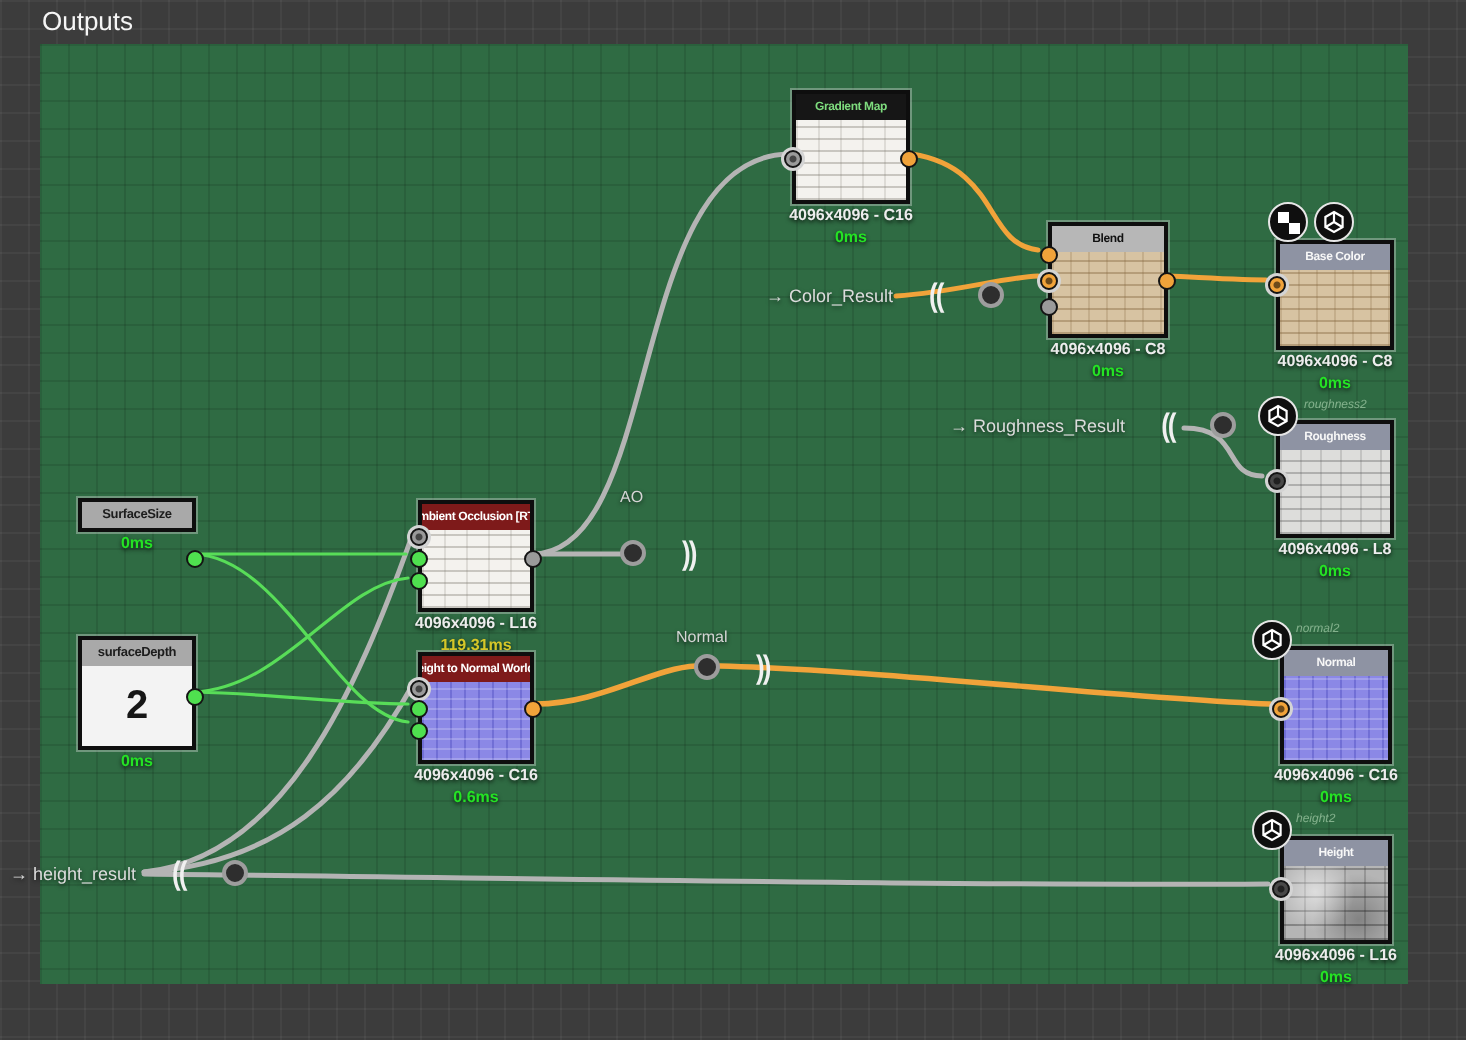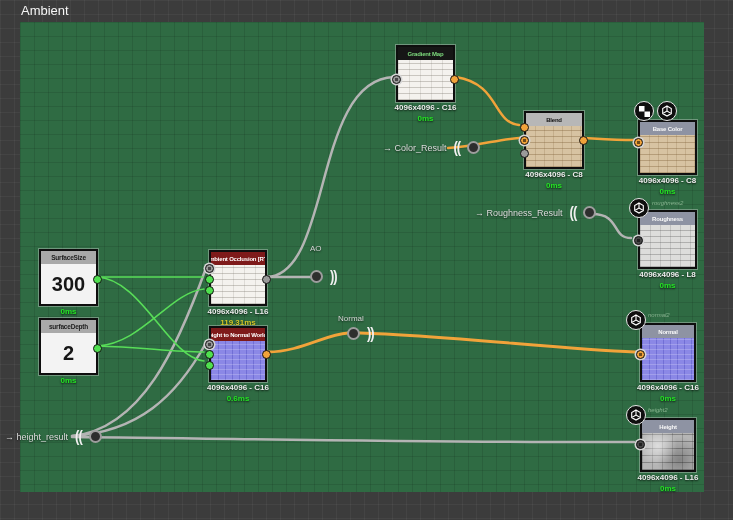--- a/index.html
+++ b/index.html
@@ -83,34 +83,34 @@
     font-size:8px;font-weight:bold;color:#ededed;
     text-shadow:0 1px 2px rgba(0,0,0,0.8);
   }
   .cap.size{top:100%;margin-top:3px;}
   .cap.time{top:100%;margin-top:14px;color:#24e324;}
   .cap.time.slow{color:#d6c728;}
   .idtag{
     position:absolute;font-size:6px;font-style:italic;
     color:rgba(200,235,200,0.55);white-space:nowrap;z-index:5;
   }
-  .fgroup{position:absolute;display:flex;align-items:center;gap:7px;z-index:5;}
+  .fgroup{position:absolute;display:flex;align-items:center;gap:18px;z-index:5;}
   .flabel{font-size:9px;color:#dcdcdc;white-space:nowrap;text-shadow:0 1px 2px rgba(0,0,0,0.6);}
   .paren{font-size:13px;font-weight:bold;color:#f0f0f0;letter-spacing:-1px;
     transform:scaleY(1.25);line-height:1;}
   .fdot{width:13px;height:13px;border-radius:50%;background:#2e2e2e;
     border:2px solid #9d9d9d;box-sizing:border-box;}
   .flabel-top{position:absolute;font-size:8px;color:#d5d5d5;z-index:5;
     text-shadow:0 1px 2px rgba(0,0,0,0.6);}
 </style>
 </head>
 <body>
 
 <div id="stage">
-  <div id="graph-title">Ambient</div>
+  <div id="graph-title">Outputs</div>
   <div id="canvas"></div>
 
   <svg id="wires" width="733" height="520">
 
     <path d="M267,277 L311,277" stroke="#b4b4b4" stroke-width="2.5" fill="none" stroke-linecap="round"></path>
     <path d="M267,277 C332,275 313,79 394,77" stroke="#b4b4b4" stroke-width="2.5" fill="none" stroke-linecap="round"></path>
     <path d="M592,214 C621,214 611,238 631,238" stroke="#b4b4b4" stroke-width="2.5" fill="none" stroke-linecap="round"></path>
     <path d="M72,437 C260,439 480,443 634,442" stroke="#b4b4b4" stroke-width="2.5" fill="none" stroke-linecap="round"></path>
     <path d="M72,436 C142,429 178,346 206,268" stroke="#b4b4b4" stroke-width="2.5" fill="none" stroke-linecap="round"></path>
     <path d="M72,436 C138,432 176,397 206,343" stroke="#b4b4b4" stroke-width="2.5" fill="none" stroke-linecap="round"></path>
@@ -203,21 +203,20 @@
           <path d="M0,0 L0,-5 M0,0 L-4.3,2.6 M0,0 L4.3,2.6 M0,-5 L4.3,-2.5 L4.3,2.6 L0,5 L-4.3,2.6 L-4.3,-2.5 Z" stroke="#fff" fill="none" stroke-width="1.1"></path>
         </svg>
     </div>
     <div class="idtag" style="left:6px;top:-13px;">height2</div>
     <div class="cap size">4096x4096 - L16</div>
     <div class="cap time">0ms</div>
   </div>
 
   <div class="node" style="left:39px;top:249px;width:55px;">
     <div class="hdr hdr-val">SurfaceSize</div>
-    <div class="body tex-flat val" style="height:40px;">300</div>
     <div class="pin out green" style="top:24px;"></div>
     <div class="cap time" style="margin-top:3px;">0ms</div>
   </div>
 
   <div class="node" style="left:39px;top:318px;width:55px;">
     <div class="hdr hdr-val">surfaceDepth</div>
     <div class="body tex-flat val" style="height:40px;">2</div>
     <div class="pin out green" style="top:24px;"></div>
     <div class="cap time" style="margin-top:3px;">0ms</div>
   </div>

